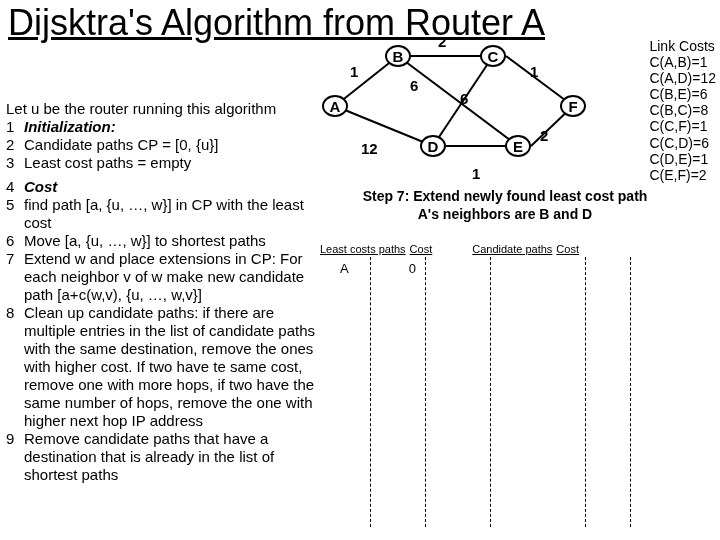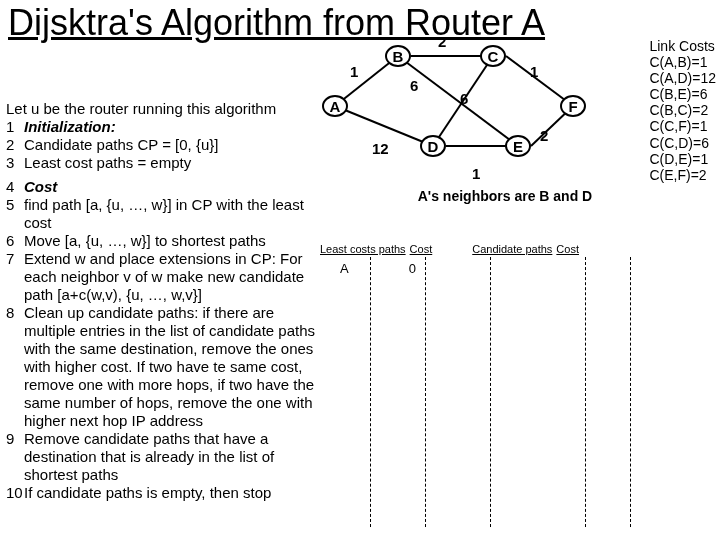--- a/index.html
+++ b/index.html
@@ -147,31 +147,31 @@
   <div class="node" style="left:170px;top:10px">C</div>
   <div class="node" style="left:110px;top:100px">D</div>
   <div class="node" style="left:195px;top:100px">E</div>
   <div class="node" style="left:250px;top:60px">F</div>
 
   <div class="edge-label" style="left:40px;top:28px">1</div>
   <div class="edge-label" style="left:128px;top:-2px">2</div>
   <div class="edge-label" style="left:100px;top:42px">6</div>
   <div class="edge-label" style="left:150px;top:55px">6</div>
   <div class="edge-label" style="left:220px;top:28px">1</div>
-  <div class="edge-label" style="left:62px;top:105px">12</div>
+  <div class="edge-label" style="left:51px;top:105px">12</div>
   <div class="edge-label" style="left:230px;top:92px">2</div>
   <div class="one-label" style="left:162px;top:130px">1</div>
 </div>
 
 <div class="linkcosts">
   <div>Link Costs</div>
   <div>C(A,B)=1</div>
   <div>C(A,D)=12</div>
   <div>C(B,E)=6</div>
-  <div>C(B,C)=2</div>
+  <div>C(B,C)=8</div>
   <div>C(C,F)=1</div>
   <div>C(C,D)=6</div>
   <div>C(D,E)=1</div>
   <div>C(E,F)=2</div>
 </div>
 
 <div class="algo">
   <div>Let u be the router running this algorithm</div>
   <div id="algo-lines">
       <div class="algo-row">
@@ -204,28 +204,25 @@
         <div class="algo-txt">Extend w and place extensions in CP: For each neighbor v of w make new candidate path [a+c(w,v), {u, …, w,v}]</div>
       </div>
       <div class="algo-row">
         <div class="algo-num">8</div>
         <div class="algo-txt">Clean up candidate paths: if there are multiple entries in the list of candidate paths with the same destination, remove the ones with higher cost. If two have te same cost, remove one with more hops, if two have the same number of hops, remove the one with higher next hop IP address</div>
       </div>
       <div class="algo-row">
         <div class="algo-num">9</div>
         <div class="algo-txt">Remove candidate paths that have a destination that is already in the list of shortest paths</div>
       </div>
-      <div class="algo-row">
-        <div class="algo-num">10</div>
-        <div class="algo-txt">If candidate paths is empty, then stop</div>
-      </div>
     </div>
 </div>
 
 <div class="step-caption">
+  <div>Step 7: Extend newly found least cost path</div>
   <div>A's neighbors are B and D</div>
 </div>
 
 <div class="tables-area">
   <div class="tbl-headers">
     <div>
       <span class="col-h">Least costs paths</span>
       <span class="col-h">Cost</span>
     </div>
     <div>

